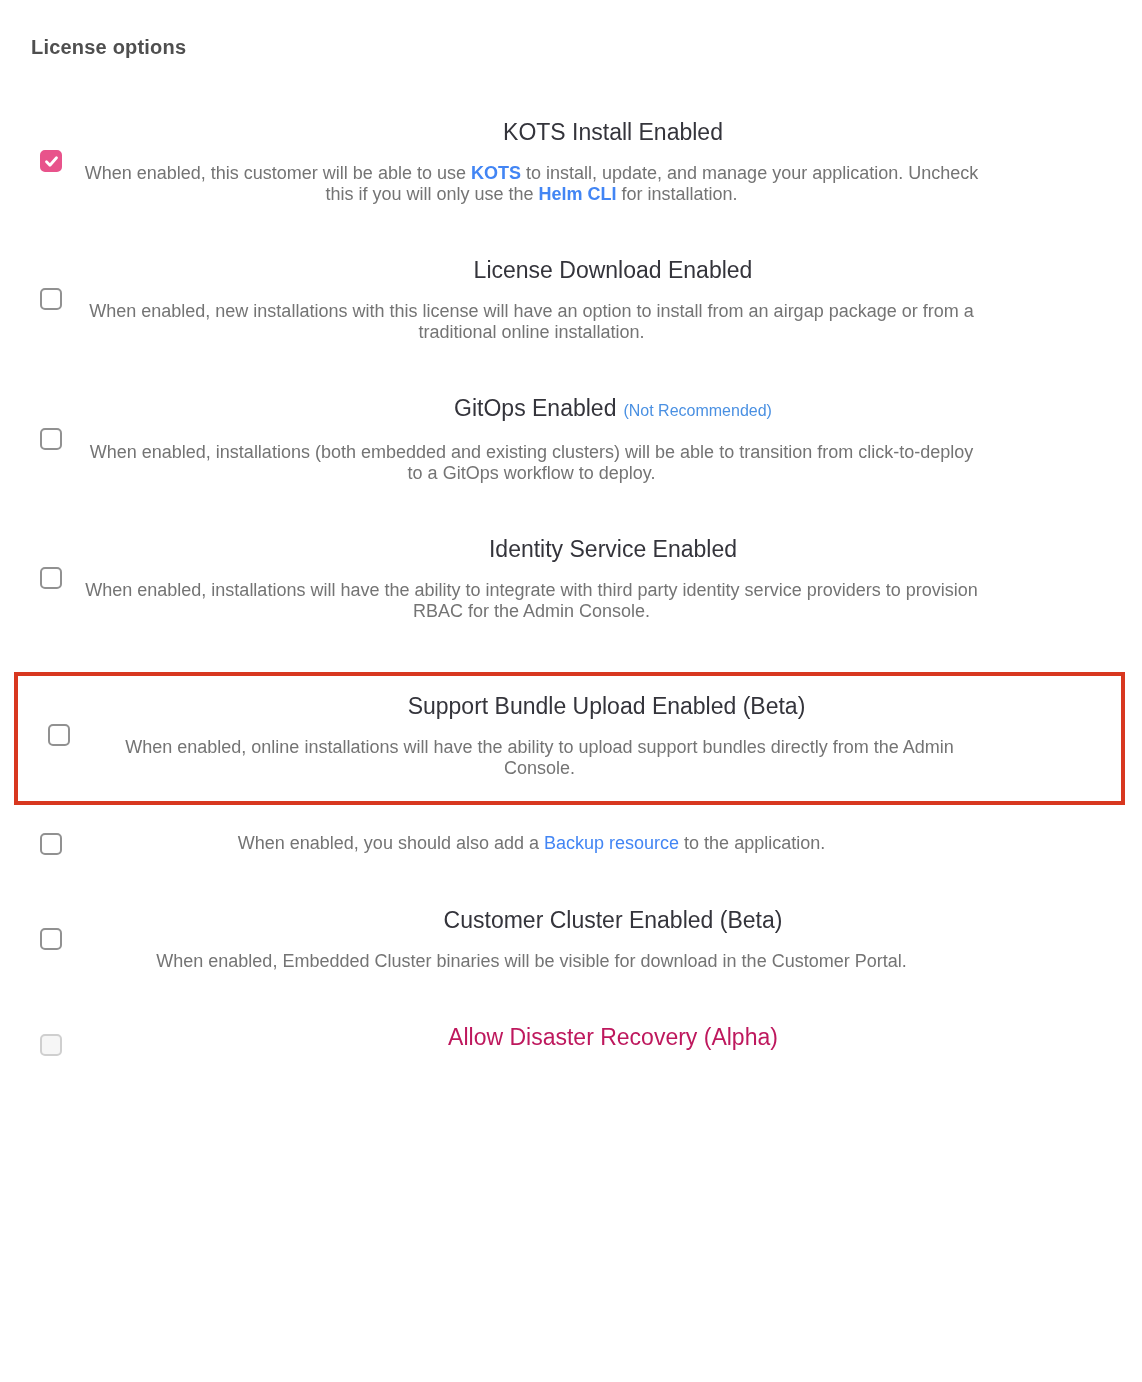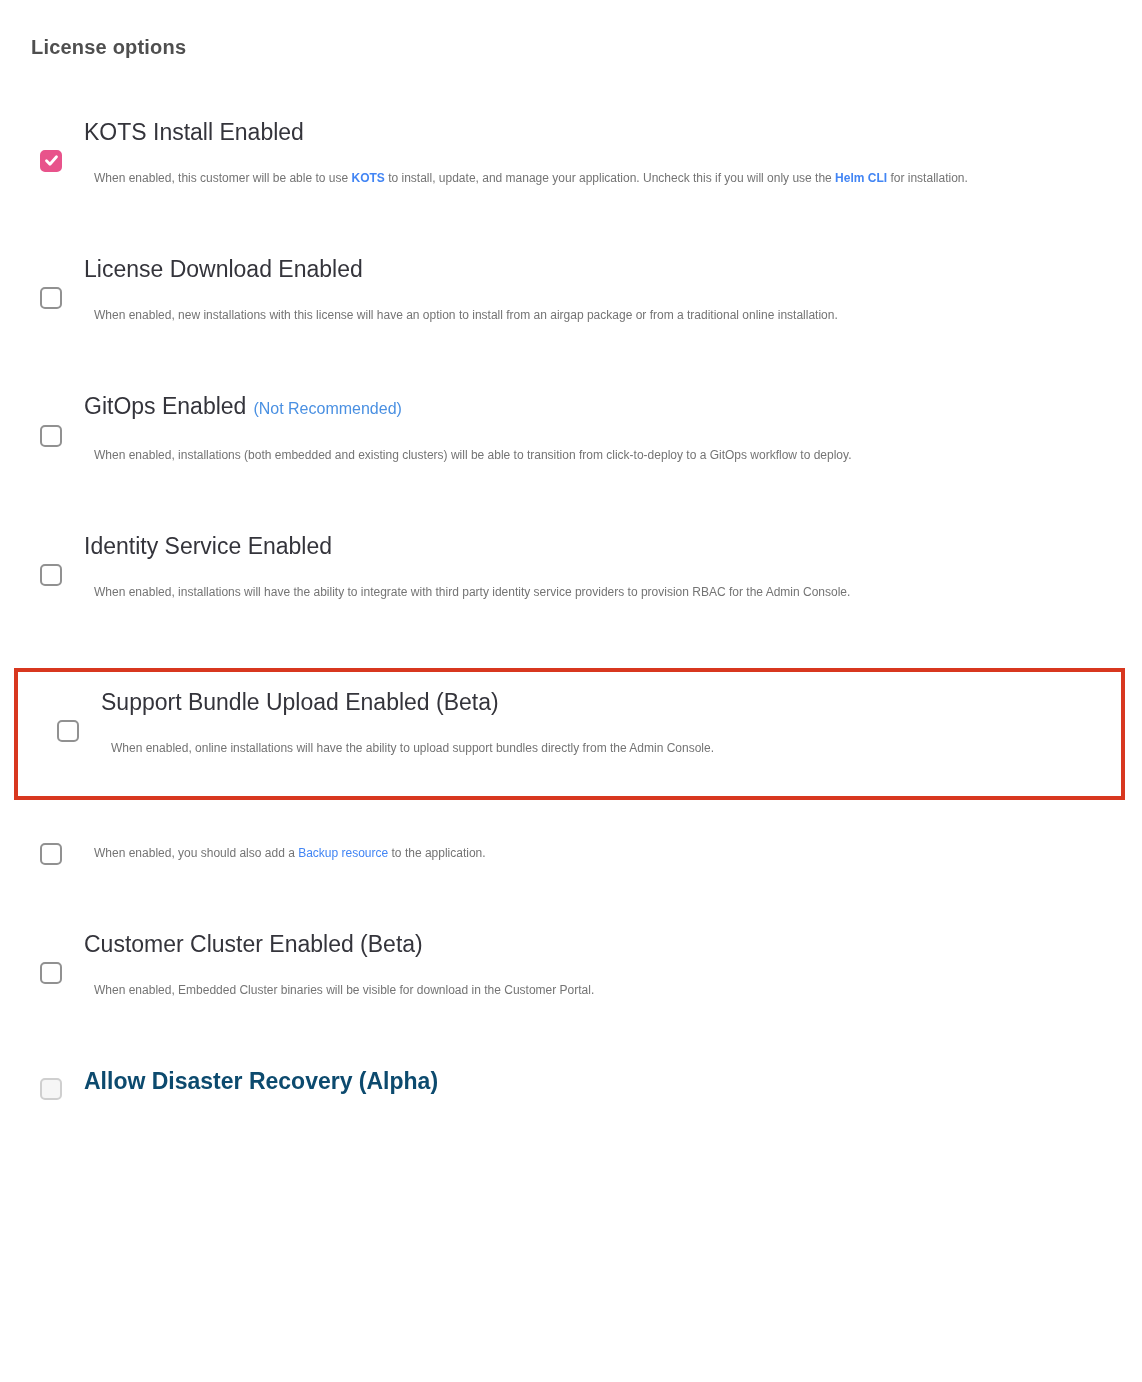--- a/index.html
+++ b/index.html
@@ -12,46 +12,46 @@
   html,body{margin:0;padding:0;}
   body{
     width:1142px;height:1382px;background:#ffffff;overflow:hidden;
     font-family:"Liberation Sans","DejaVu Sans",sans-serif;
     -webkit-font-smoothing:antialiased;
   }
   .page{padding-top:36px;}
   h1.page-title{
     margin:0 0 58px 31px;font-size:20px;font-weight:bold;color:#4F4F4F;letter-spacing:.2px;
   }
-  .option{display:flex;margin:0 0 50px 0;}
+  .option{display:flex;margin:0 0 50px 0;text-align:center;}
   .cb-col{
     flex:0 0 84px;display:flex;align-items:center;justify-content:flex-start;
     padding-left:40px;
   }
   .checkbox{
     width:22px;height:22px;border:2px solid #919191;border-radius:5px;background:#fff;
     display:flex;align-items:center;justify-content:center;flex:0 0 auto;
   }
   .checkbox.checked{background:var(--pink);border-color:var(--pink);}
   .checkbox.disabled{background:#F6F6F6;border-color:#CFCFCF;}
   .text-col{flex:1 1 auto;min-width:0;}
   .opt-title{
     font-size:23px;line-height:30px;color:#34343B;margin:0 0 16px 0;font-weight:normal;
   }
   .opt-title .suffix{color:var(--suffix);font-size:16px;margin-left:7px;}
-  .opt-title.disabled{color:#0c4a6e;font-weight:bold;}
+  .opt-title.disabled{color:#be185d;}
   .opt-desc{
-    margin:10px;font-size:12px;line-height:31px;color:#747474;max-width:895px;
+    margin:0;font-size:18px;line-height:21px;color:#747474;max-width:895px;
   }
   .opt-desc a{color:var(--link);text-decoration:none;cursor:pointer;}
   .opt-desc a.bold{font-weight:bold;}
   .highlight-box{
     border:4px solid var(--red);
     margin:0 17px 28px 14px;
-    padding:15px 0 22px 17px;
+    padding:15px 0 22px 8px;
   }
   .highlight-box .option{margin-bottom:0;}
   .highlight-box .cb-col{flex-basis:66px;padding-left:22px;}
 </style>
 </head>
 <body>
 
 <div class="page">
   <h1 class="page-title">License options</h1>
   <div id="options">

